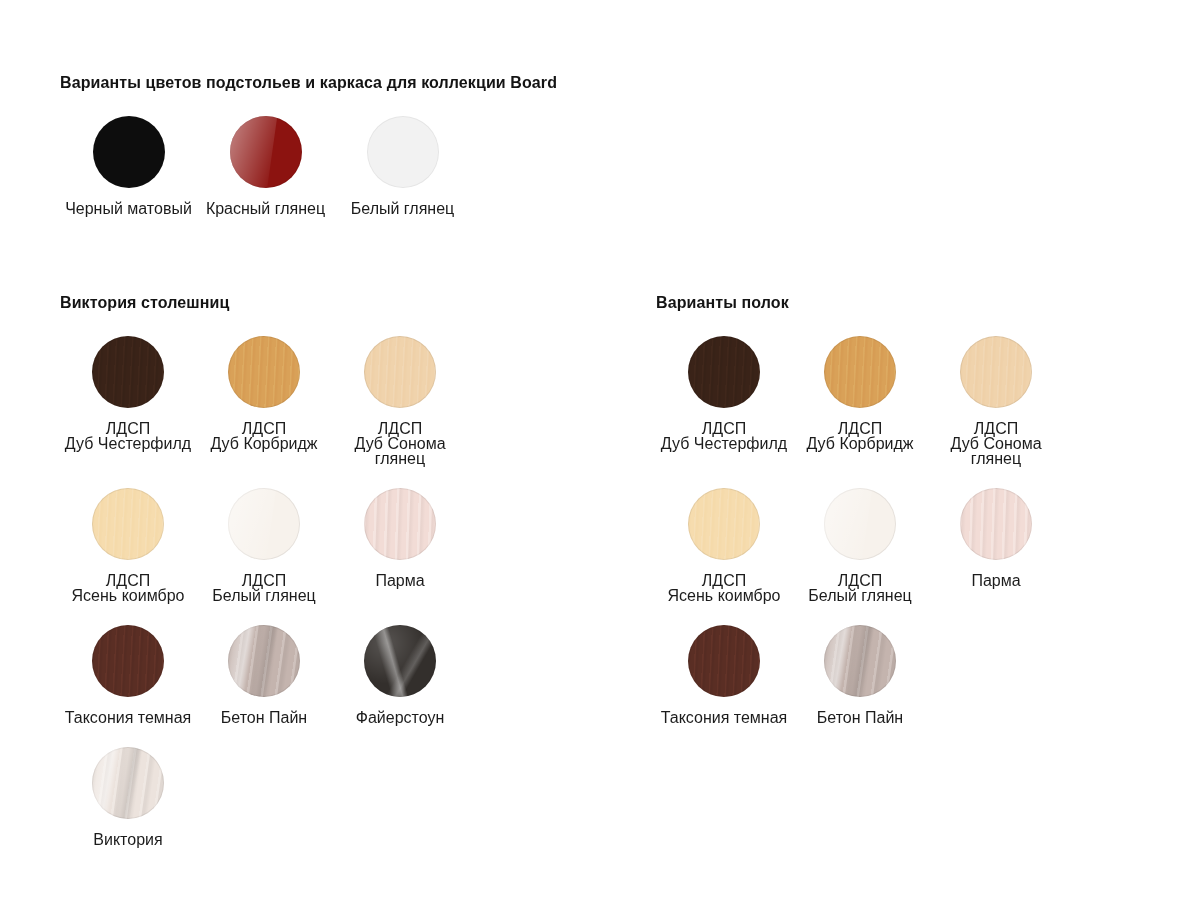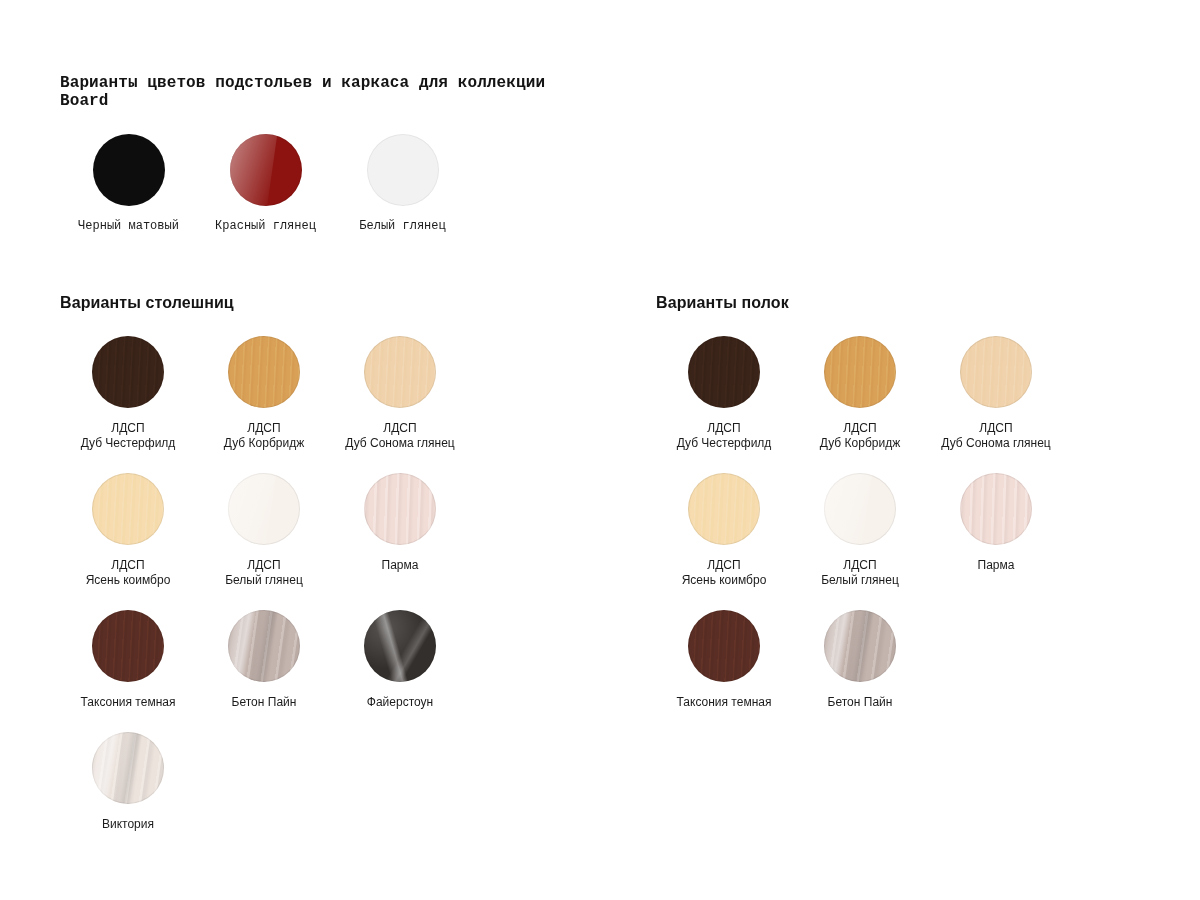--- a/index.html
+++ b/index.html
@@ -28,21 +28,20 @@
     color: #141414;
     letter-spacing: 0.1px;
   }
 
   
   #frame-section {
     position: absolute;
     left: 60px;
     top: 74px;
     width: 520px;
-    font-family: Liberation Mono, monospace;
   }
   #tops-section {
     position: absolute;
     left: 60px;
     top: 294px;
     width: 520px;
   }
   #shelves-section {
     position: absolute;
     left: 656px;
@@ -72,21 +71,21 @@
     border-radius: 50%;
     position: relative;
     overflow: hidden;
   }
   .swatch-disc.ring {
     box-shadow: inset 0 0 0 1px rgba(0,0,0,0.07);
   }
 
   .swatch-label {
     margin-top: 13px;
-    font-size: 12px;
+    font-size: 16px;
     line-height: 15px;
     text-align: center;
     color: #1c1c1c;
     white-space: pre-line;
   }
 
   
   .grain-v::after {
     content: "";
     position: absolute;
@@ -170,21 +169,21 @@
           <div class="swatch-label">Красный глянец</div>
         </div>
         <div class="swatch-cell">
           <div class="swatch-disc flat-white" style="background: rgb(242, 242, 242);"></div>
           <div class="swatch-label">Белый глянец</div>
         </div>
       </div>
   </div>
 
   <div id="tops-section">
-    <div class="section-title">Варианты столешниц</div>
+    <div class="section-title">Виктория столешниц</div>
     <div class="swatch-grid">
         <div class="swatch-cell">
           <div class="swatch-disc grain-v ring" style="background: rgb(58, 35, 24);"></div>
           <div class="swatch-label">ЛДСП
 Дуб Честерфилд</div>
         </div>
         <div class="swatch-cell">
           <div class="swatch-disc grain-v ring" style="background: rgb(217, 161, 88);"></div>
           <div class="swatch-label">ЛДСП
 Дуб Корбридж</div>

